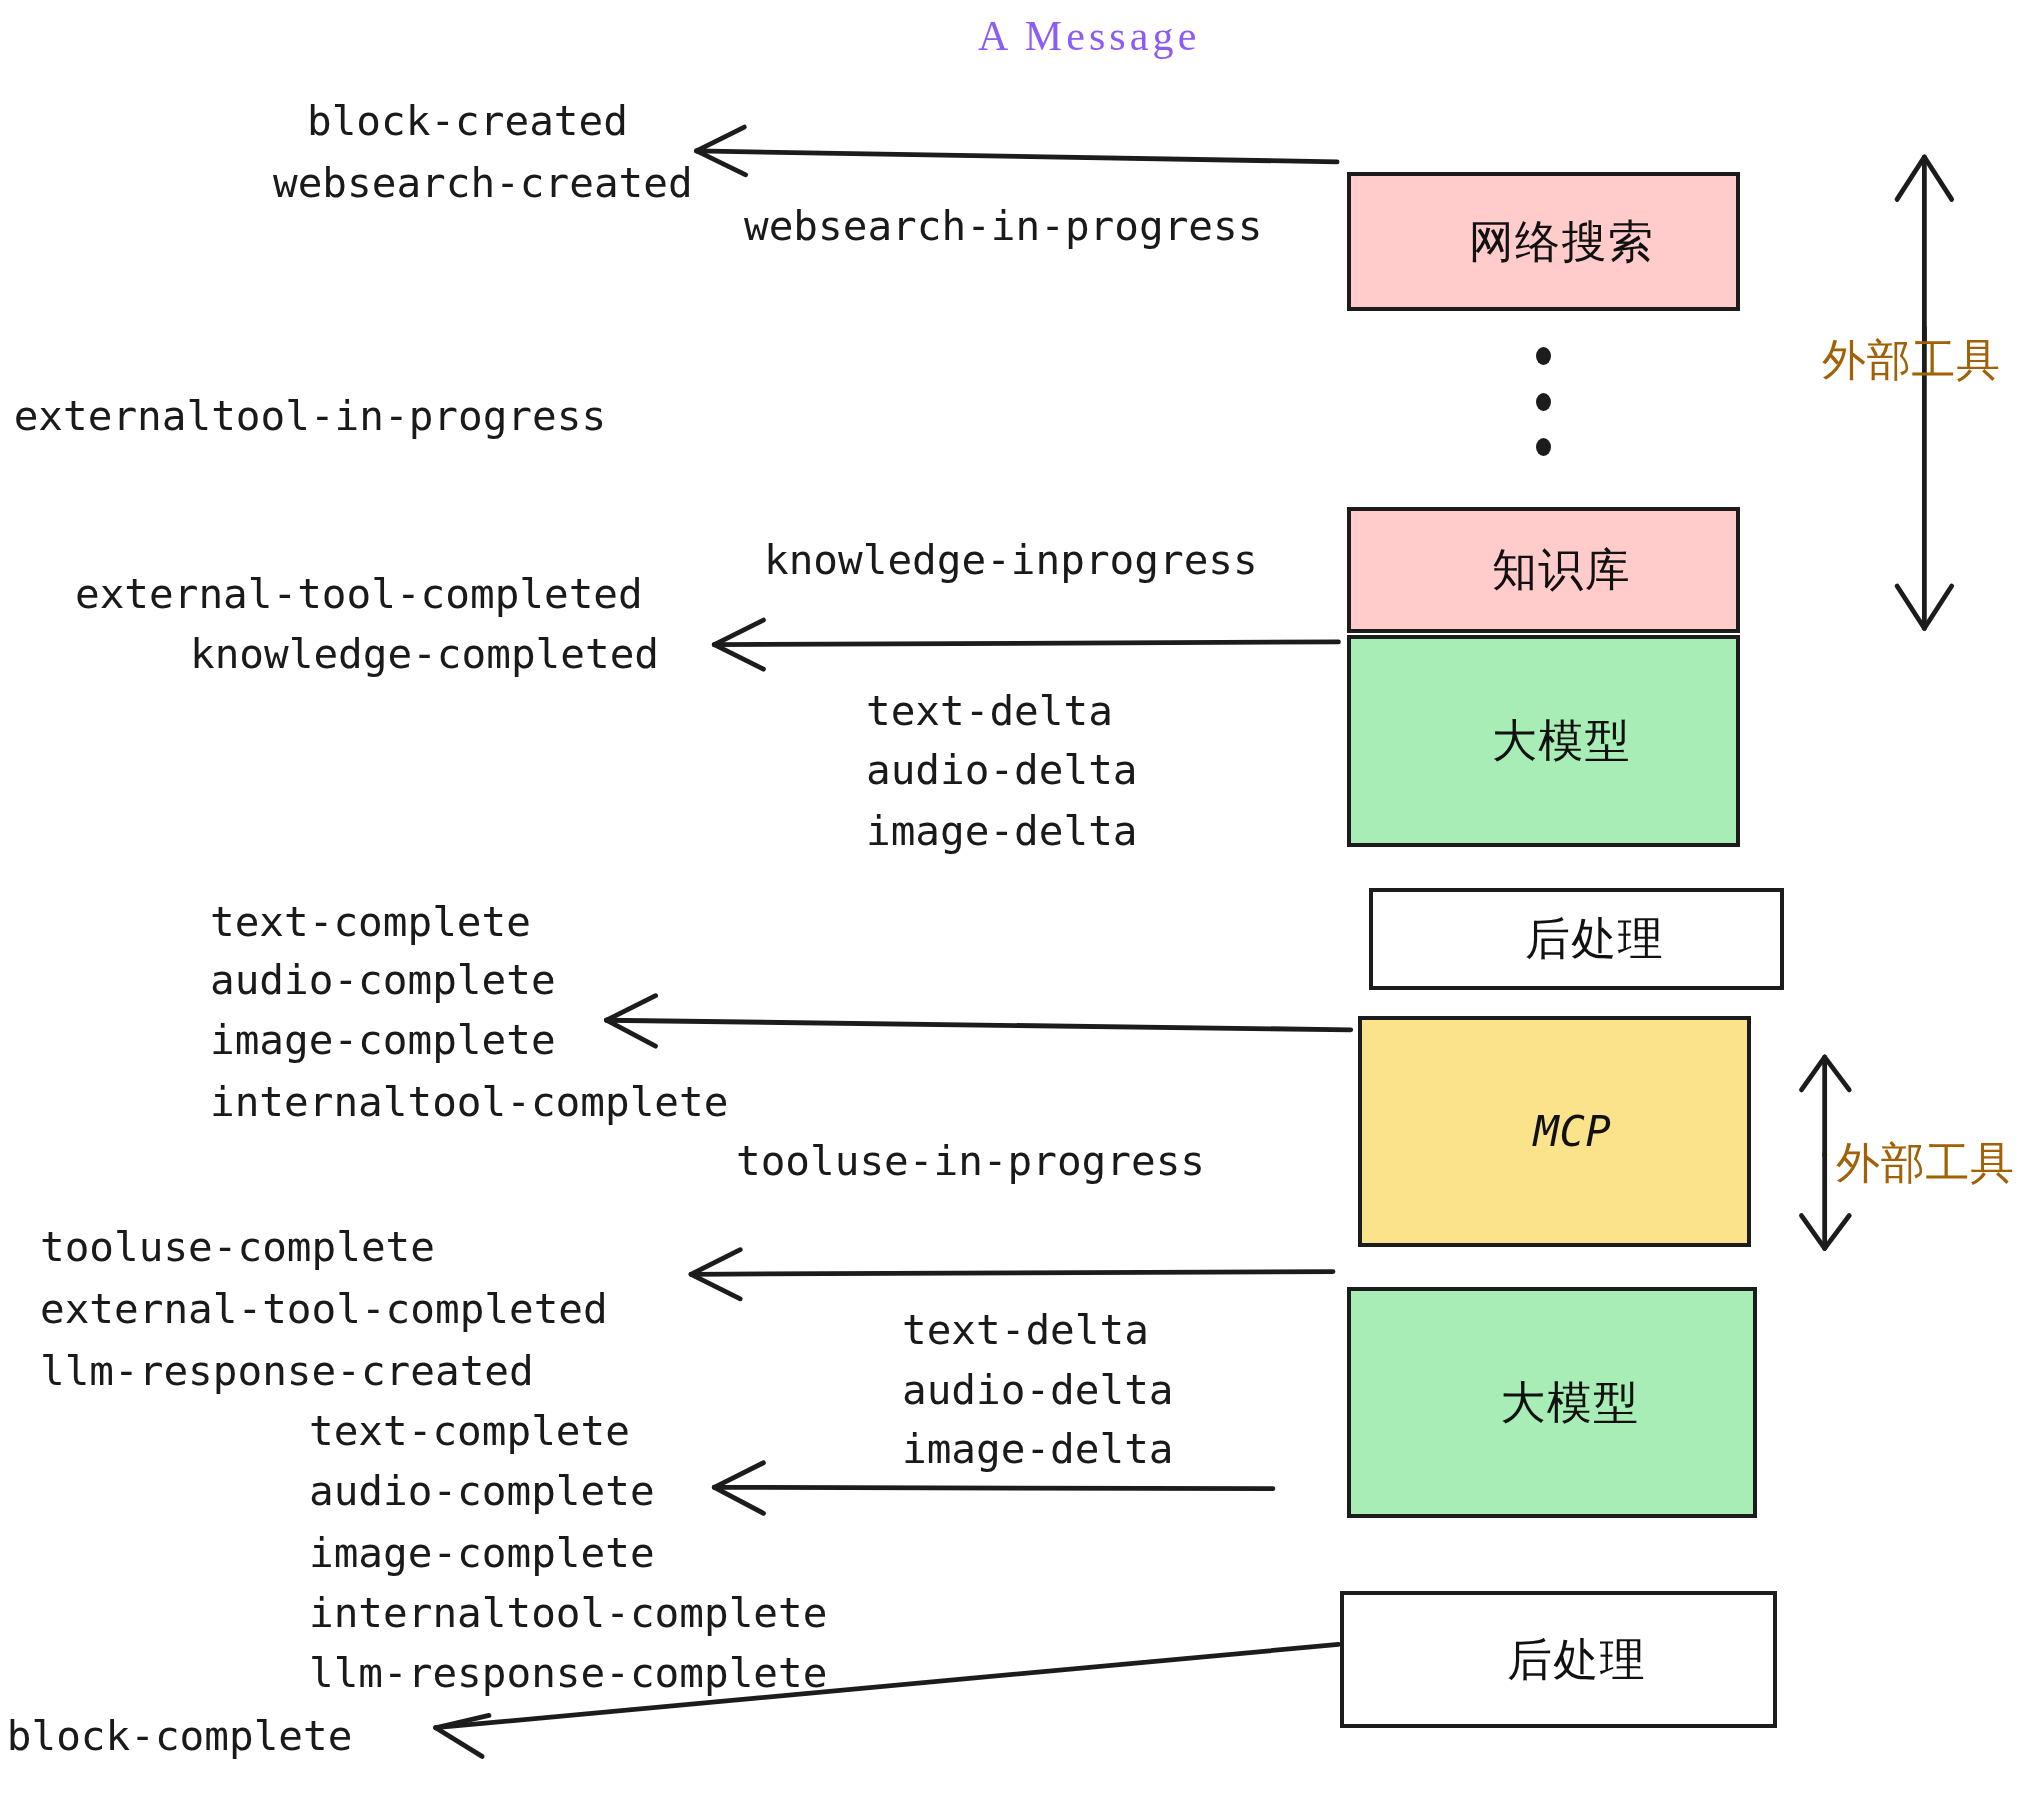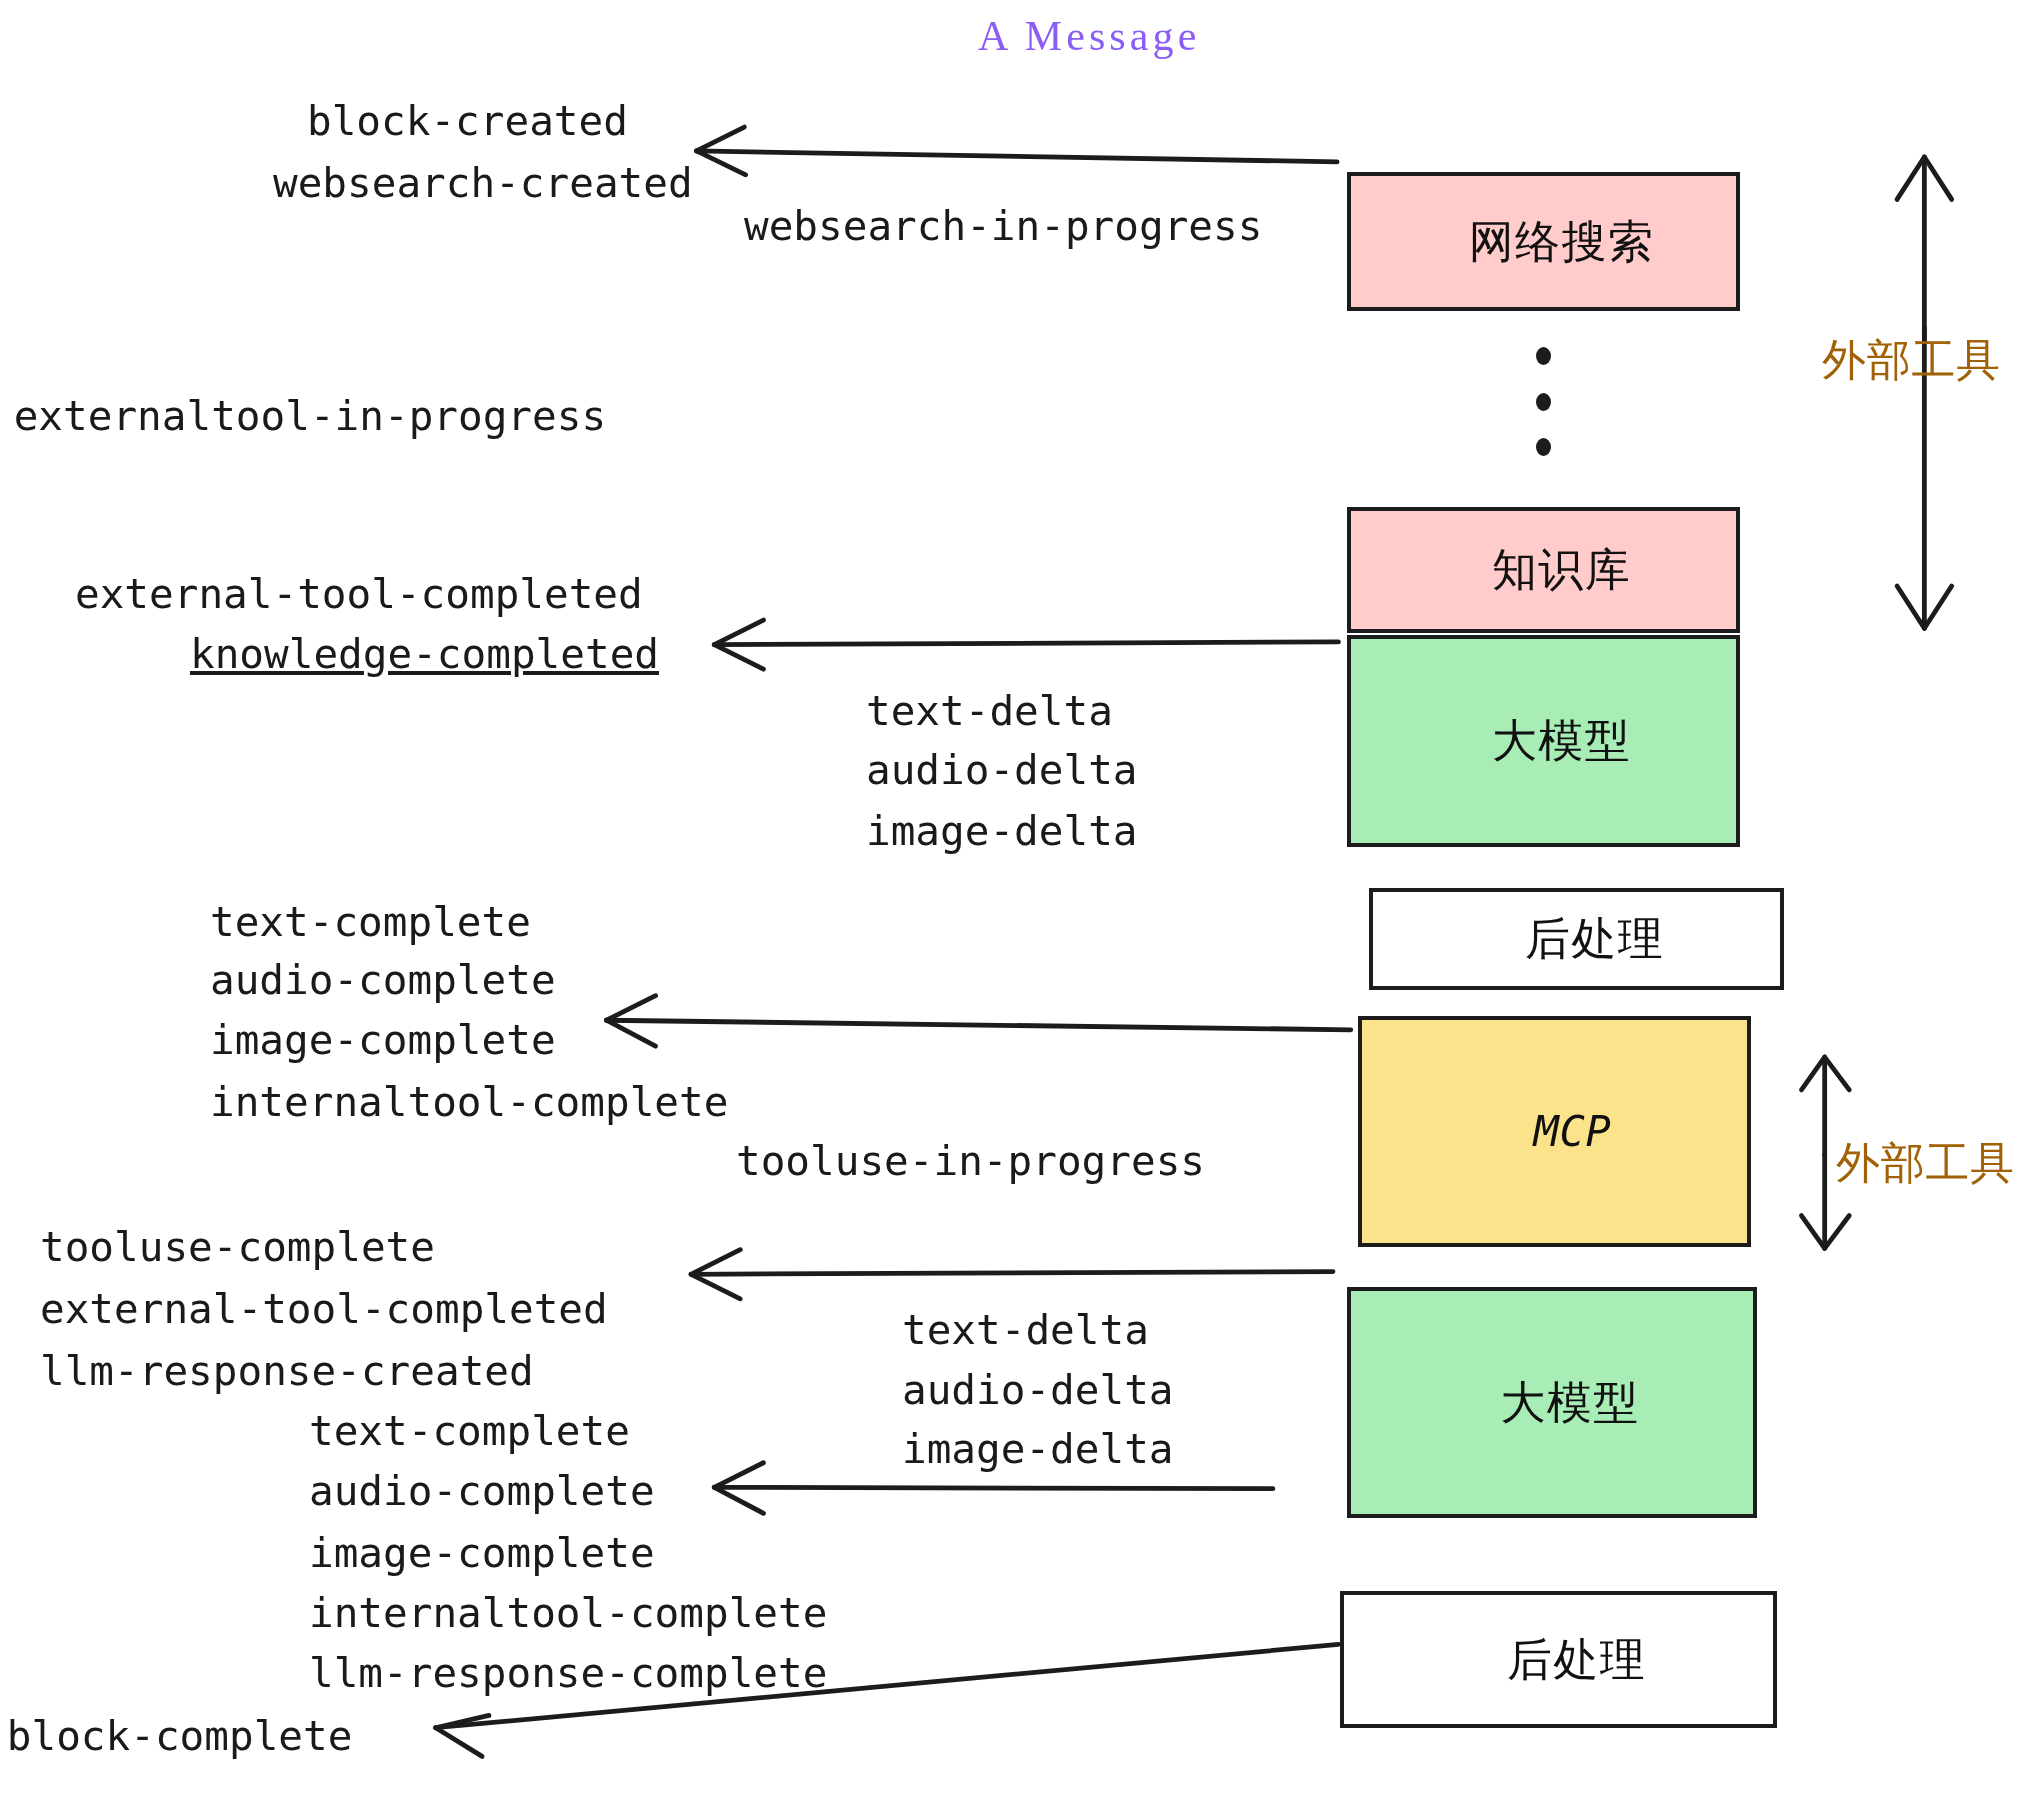--- a/index.html
+++ b/index.html
@@ -137,22 +137,23 @@
 
   <div class="box" style="left:1340px;top:1591px;width:437px;height:137px;background:#FFFFFF;">后处理</div>
 
   <div class="sidelabel" style="left:1822px;top:331px;">外部工具</div>
   <div class="sidelabel" style="left:1836px;top:1134px;">外部工具</div>
 
   <div class="ev" style="left:307px;top:101px;">block-created</div>
   <div class="ev" style="left:273px;top:163px;">websearch-created</div>
   <div class="ev" style="left:744px;top:206px;">websearch-in-progress</div>
   <div class="ev" style="left:13.7px;top:396px;">externaltool-in-progress</div>
+  <div class="ev" style="left:764px;top:540px;">knowledge-inprogress</div>
   <div class="ev" style="left:75px;top:574px;">external-tool-completed</div>
-  <div class="ev" style="left:190px;top:634px;text-decoration:underline;">knowledge-completed</div>
+  <div class="ev" style="left:190px;top:634px;">knowledge-completed</div>
   <div class="ev" style="left:866px;top:691px;">text-delta</div>
   <div class="ev" style="left:866px;top:750px;">audio-delta</div>
   <div class="ev" style="left:866px;top:811px;">image-delta</div>
   <div class="ev" style="left:210px;top:902px;">text-complete</div>
   <div class="ev" style="left:210px;top:960px;">audio-complete</div>
   <div class="ev" style="left:210px;top:1020px;">image-complete</div>
   <div class="ev" style="left:210px;top:1082px;">internaltool-complete</div>
   <div class="ev" style="left:40px;top:1227px;">tooluse-complete</div>
   <div class="ev" style="left:736px;top:1141px;">tooluse-in-progress</div>
   <div class="ev" style="left:40px;top:1289px;">external-tool-completed</div>

